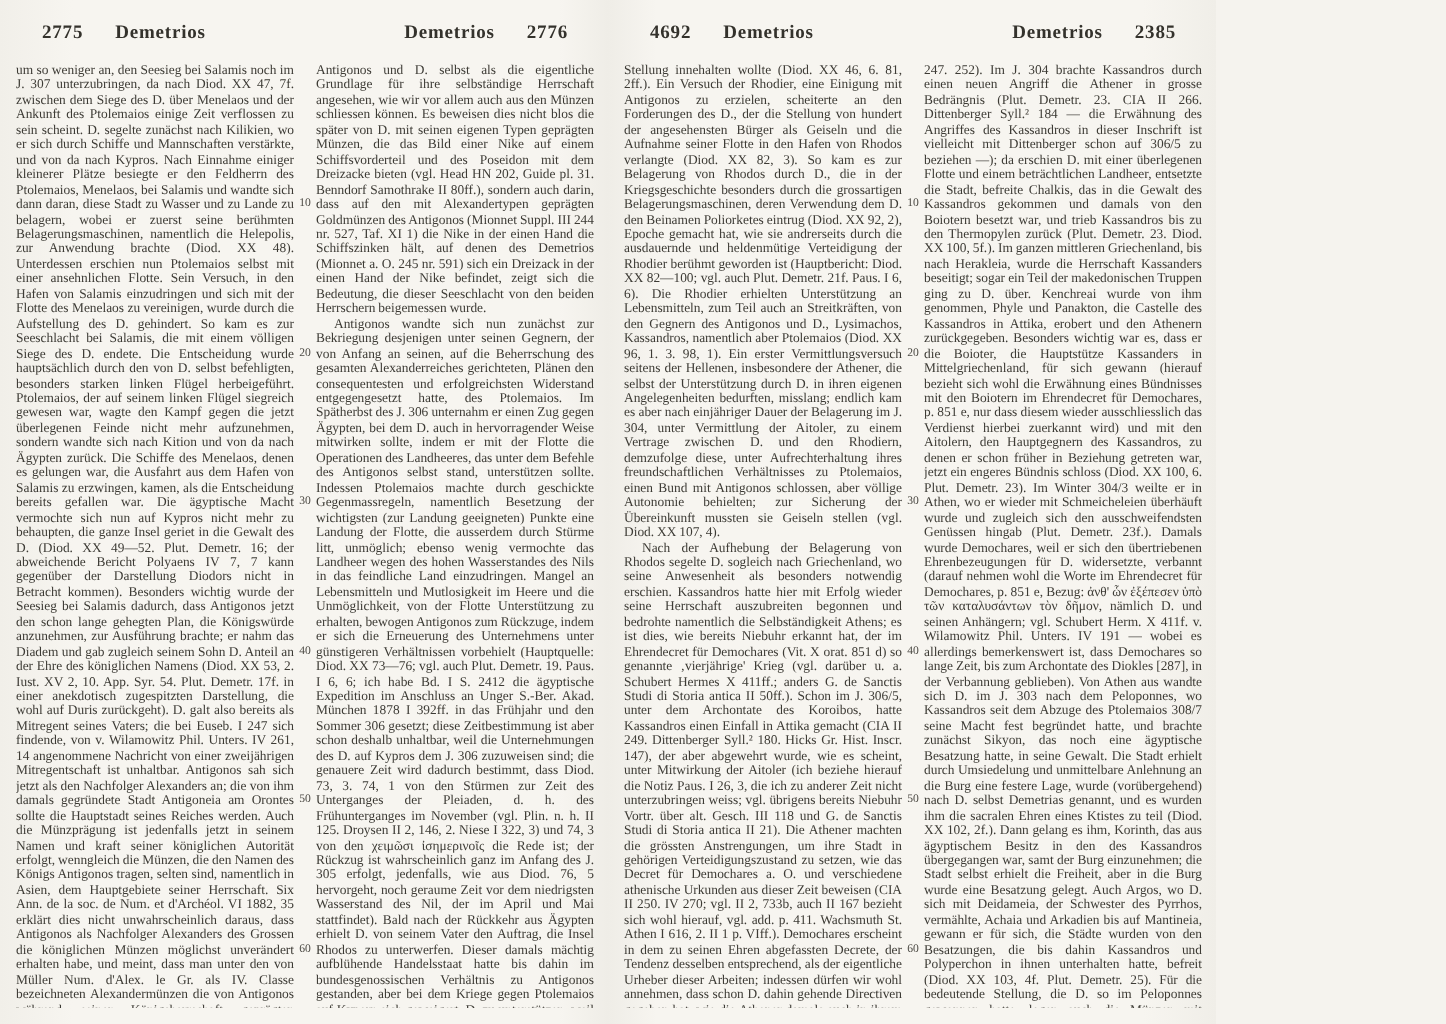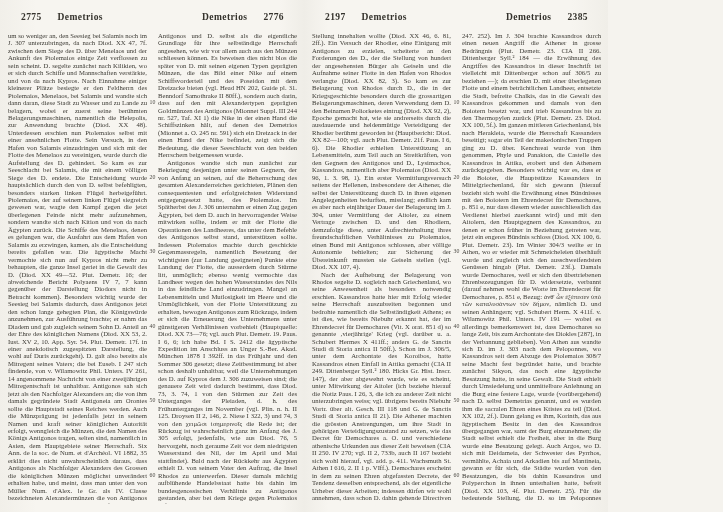--- a/index.html
+++ b/index.html
@@ -75,21 +75,21 @@
       </div>
       <div class="col" lang="de">
         <p class="para">Antigonos und D. selbst als die eigentliche Grundlage für ihre selbständige Herrschaft angesehen, wie wir vor allem auch aus den Münzen schliessen können. Es beweisen dies nicht blos die später von D. mit seinen eigenen Typen geprägten Münzen, die das Bild einer Nike auf einem Schiffsvorderteil und des Poseidon mit dem Dreizacke bieten (vgl. Head HN 202, Guide pl. 31. Benndorf Samothrake II 80ff.), sondern auch darin, dass auf den mit Alexandertypen geprägten Goldmünzen des Antigonos (Mionnet Suppl. III 244 nr. 527, Taf. XI 1) die Nike in der einen Hand die Schiffszinken hält, auf denen des Demetrios (Mionnet a. O. 245 nr. 591) sich ein Dreizack in der einen Hand der Nike befindet, zeigt sich die Bedeutung, die dieser Seeschlacht von den beiden Herrschern beigemessen wurde.</p>
         <p class="para indent">Antigonos wandte sich nun zunächst zur Bekriegung desjenigen unter seinen Gegnern, der von Anfang an seinen, auf die Beherrschung des gesamten Alexanderreiches gerichteten, Plänen den consequentesten und erfolgreichsten Widerstand entgegengesetzt hatte, des Ptolemaios. Im Spätherbst des J. 306 unternahm er einen Zug gegen Ägypten, bei dem D. auch in hervorragender Weise mitwirken sollte, indem er mit der Flotte die Operationen des Landheeres, das unter dem Befehle des Antigonos selbst stand, unterstützen sollte. Indessen Ptolemaios machte durch geschickte Gegenmassregeln, namentlich Besetzung der wichtigsten (zur Landung geeigneten) Punkte eine Landung der Flotte, die ausserdem durch Stürme litt, unmöglich; ebenso wenig vermochte das Landheer wegen des hohen Wasserstandes des Nils in das feindliche Land einzudringen. Mangel an Lebensmitteln und Mutlosigkeit im Heere und die Unmöglichkeit, von der Flotte Unterstützung zu erhalten, bewogen Antigonos zum Rückzuge, indem er sich die Erneuerung des Unternehmens unter günstigeren Verhältnissen vorbehielt (Hauptquelle: Diod. XX 73—76; vgl. auch Plut. Demetr. 19. Paus. I 6, 6; ich habe Bd. I S. 2412 die ägyptische Expedition im Anschluss an Unger S.-Ber. Akad. München 1878 I 392ff. in das Frühjahr und den Sommer 306 gesetzt; diese Zeitbestimmung ist aber schon deshalb unhaltbar, weil die Unternehmungen des D. auf Kypros dem J. 306 zuzuweisen sind; die genauere Zeit wird dadurch bestimmt, dass Diod. 73, 3. 74, 1 von den Stürmen zur Zeit des Unterganges der Pleiaden, d. h. des Frühunterganges im November (vgl. Plin. n. h. II 125. Droysen II 2, 146, 2. Niese I 322, 3) und 74, 3 von den χειμῶσι ἰσημερινοῖς die Rede ist; der Rückzug ist wahrscheinlich ganz im Anfang des J. 305 erfolgt, jedenfalls, wie aus Diod. 76, 5 hervorgeht, noch geraume Zeit vor dem niedrigsten Wasserstand des Nil, der im April und Mai stattfindet). Bald nach der Rückkehr aus Ägypten erhielt D. von seinem Vater den Auftrag, die Insel Rhodos zu unterwerfen. Dieser damals mächtig aufblühende Handelsstaat hatte bis dahin im bundesgenossischen Verhältnis zu Antigonos gestanden, aber bei dem Kriege gegen Ptolemaios auf Kypern sich geweigert, D. zu unterstützen, weil es die für seinen Handel ausserordentlich wichtigen Beziehungen zu Ägypten nicht aufgeben, sondern zwischen den kriegführenden Königen eine neutrale</p>
       </div>
     </div>
   </section>
 
   <section class="page">
     <header class="page-header">
-      <span class="pnum pnum-l">2197</span>
+      <span class="pnum pnum-l">4692</span>
       <span class="rtitle rtitle-l">Demetrios</span>
       <span class="rtitle rtitle-r">Demetrios</span>
       <span class="pnum pnum-r">2385</span>
     </header>
     <div class="page-body">
       <div class="col" lang="de">
         <p class="para">Stellung innehalten wollte (Diod. XX 46, 6. 81, 2ff.). Ein Versuch der Rhodier, eine Einigung mit Antigonos zu erzielen, scheiterte an den Forderungen des D., der die Stellung von hundert der angesehensten Bürger als Geiseln und die Aufnahme seiner Flotte in den Hafen von Rhodos verlangte (Diod. XX 82, 3). So kam es zur Belagerung von Rhodos durch D., die in der Kriegsgeschichte besonders durch die grossartigen Belagerungsmaschinen, deren Verwendung dem D. den Beinamen Poliorketes eintrug (Diod. XX 92, 2), Epoche gemacht hat, wie sie andrerseits durch die ausdauernde und heldenmütige Verteidigung der Rhodier berühmt geworden ist (Hauptbericht: Diod. XX 82—100; vgl. auch Plut. Demetr. 21f. Paus. I 6, 6). Die Rhodier erhielten Unterstützung an Lebensmitteln, zum Teil auch an Streitkräften, von den Gegnern des Antigonos und D., Lysimachos, Kassandros, namentlich aber Ptolemaios (Diod. XX 96, 1. 3. 98, 1). Ein erster Vermittlungsversuch seitens der Hellenen, insbesondere der Athener, die selbst der Unterstützung durch D. in ihren eigenen Angelegenheiten bedurften, misslang; endlich kam es aber nach einjähriger Dauer der Belagerung im J. 304, unter Vermittlung der Aitoler, zu einem Vertrage zwischen D. und den Rhodiern, demzufolge diese, unter Aufrechterhaltung ihres freundschaftlichen Verhältnisses zu Ptolemaios, einen Bund mit Antigonos schlossen, aber völlige Autonomie behielten; zur Sicherung der Übereinkunft mussten sie Geiseln stellen (vgl. Diod. XX 107, 4).</p>
         <p class="para indent">Nach der Aufhebung der Belagerung von Rhodos segelte D. sogleich nach Griechenland, wo seine Anwesenheit als besonders notwendig erschien. Kassandros hatte hier mit Erfolg wieder seine Herrschaft auszubreiten begonnen und bedrohte namentlich die Selbständigkeit Athens; es ist dies, wie bereits Niebuhr erkannt hat, der im Ehrendecret für Demochares (Vit. X orat. 851 d) so genannte ‚vierjährige' Krieg (vgl. darüber u. a. Schubert Hermes X 411ff.; anders G. de Sanctis Studi di Storia antica II 50ff.). Schon im J. 306/5, unter dem Archontate des Koroibos, hatte Kassandros einen Einfall in Attika gemacht (CIA II 249. Dittenberger Syll.² 180. Hicks Gr. Hist. Inscr. 147), der aber abgewehrt wurde, wie es scheint, unter Mitwirkung der Aitoler (ich beziehe hierauf die Notiz Paus. I 26, 3, die ich zu anderer Zeit nicht unterzubringen weiss; vgl. übrigens bereits Niebuhr Vortr. über alt. Gesch. III 118 und G. de Sanctis Studi di Storia antica II 21). Die Athener machten die grössten Anstrengungen, um ihre Stadt in gehörigen Verteidigungszustand zu setzen, wie das Decret für Demochares a. O. und verschiedene athenische Urkunden aus dieser Zeit beweisen (CIA II 250. IV 270; vgl. II 2, 733b, auch II 167 bezieht sich wohl hierauf, vgl. add. p. 411. Wachsmuth St. Athen I 616, 2. II 1 p. VIff.). Demochares erscheint in dem zu seinen Ehren abgefassten Decrete, der Tendenz desselben entsprechend, als der eigentliche Urheber dieser Arbeiten; indessen dürfen wir wohl annehmen, dass schon D. dahin gehende Directiven gegeben hat, wie die Athener damals auch in ihrem Kampfe gegen Kassandros von Antigonos nachdrücklich durch Geldmittel unterstützt wurden (Koehler Athen. Mitt. V 278. Dittenberger Syll.² 181, 7; vgl. auch CIA II</p>
       </div>
       <div class="gutter">

